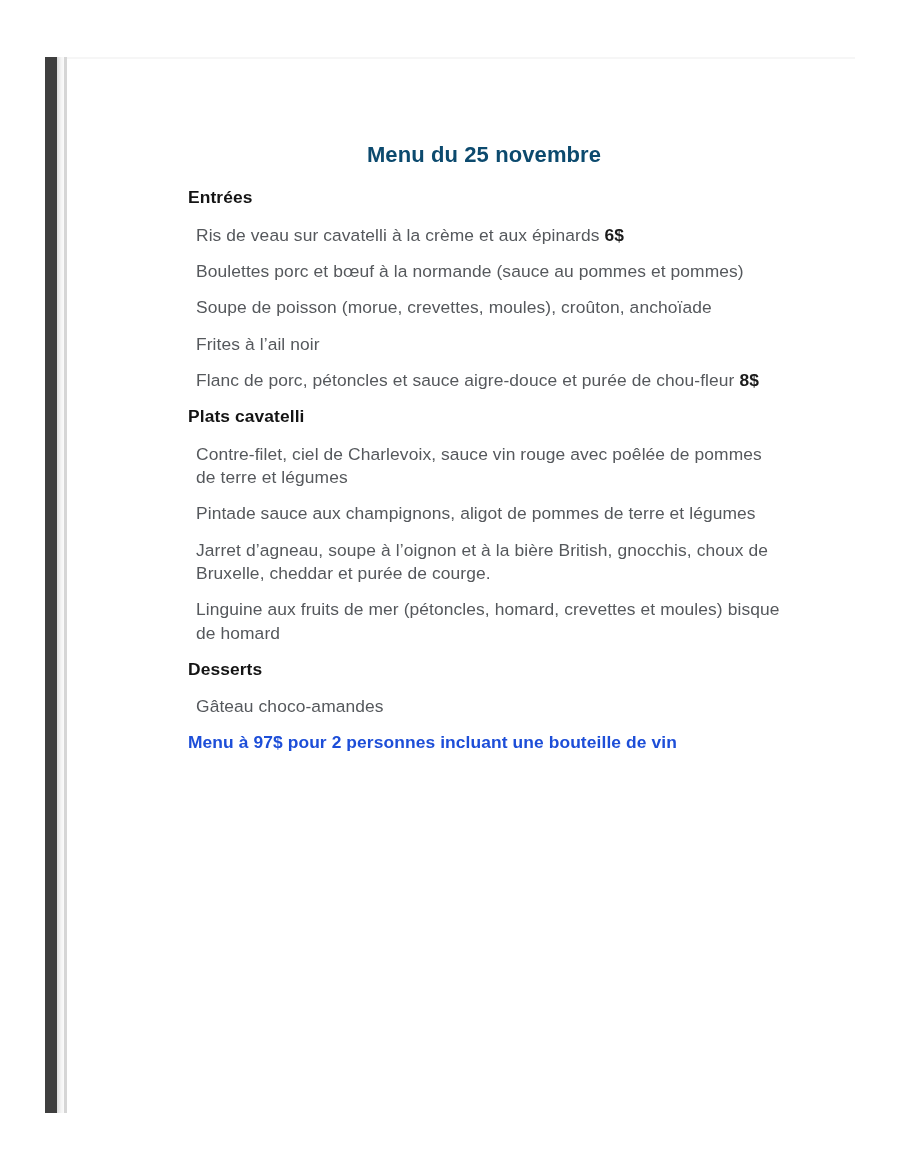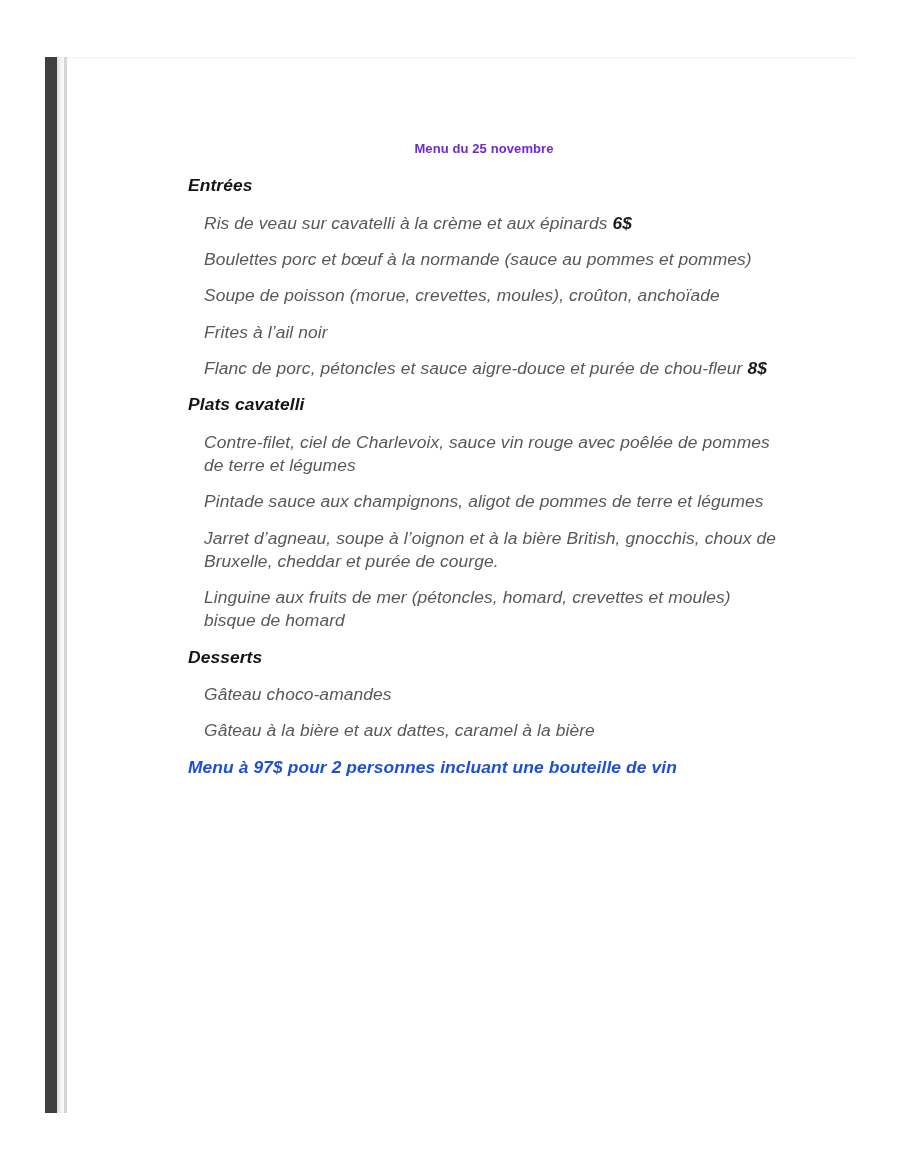--- a/index.html
+++ b/index.html
@@ -68,26 +68,26 @@
     left: 188px;
     top: 140px;
     width: 592px;
   }
 
   .doc-line {
     color: #55585c;
     font-size: 17.4px;
     line-height: 1.34;
     letter-spacing: 0.1px;
-    margin: 0 0 13px 16px;
+    margin: 0 0 13px 8px;
   }
 
   .doc-title {
-    color: #6d28d9;
-    font-size: 13px;
+    color: #0c4a6e;
+    font-size: 22px;
     font-weight: bold;
     text-align: center;
     line-height: 1.34;
     margin: 0 0 17px 0;
     letter-spacing: 0.1px;
   }
   .doc-subtitle {
     color: #1b1b1b;
     font-size: 17.4px;
     font-weight: bold;
@@ -115,21 +115,20 @@
     letter-spacing: 0.1px;
   }
 
   .inline-price {
     font-weight: bold;
     color: #1b1b1b;
   }
 
   .section-block {
     margin-bottom: 4px;
-    font-style: italic;
   }
   .section-block.plats {
     margin-top: 8px;
   }
   .section-block.desserts {
     margin-top: 8px;
   }
 </style>
 </head>
 <body>
@@ -158,21 +157,20 @@
       <div class="section-heading">Plats cavatelli</div>
       <p class="doc-line"><span>Contre-filet, ciel de Charlevoix, sauce vin rouge avec poêlée de pommes de terre et légumes</span><span class="inline-price"></span></p>
       <p class="doc-line"><span>Pintade sauce aux champignons, aligot de pommes de terre et légumes</span><span class="inline-price"></span></p>
       <p class="doc-line"><span>Jarret d’agneau, soupe à l’oignon et à la bière British, gnocchis, choux de Bruxelle, cheddar et purée de courge.</span><span class="inline-price"></span></p>
       <p class="doc-line"><span>Linguine aux fruits de mer (pétoncles, homard, crevettes et moules) bisque de homard</span><span class="inline-price"></span></p>
     </div>
 
     <div class="section-block desserts">
       <div class="section-heading">Desserts</div>
       <p class="doc-line"><span>Gâteau choco-amandes</span><span class="inline-price"></span></p>
-      <p class="doc-line"><span>Gâteau à la bière et aux dattes, caramel à la bière</span><span class="inline-price"></span></p>
     </div>
 
     <div class="section-block">
       <p class="price-line">Menu à 97$ pour 2 personnes incluant une bouteille de vin</p>
     </div>
 
   </div>
 </div>
 
 </body></html>

